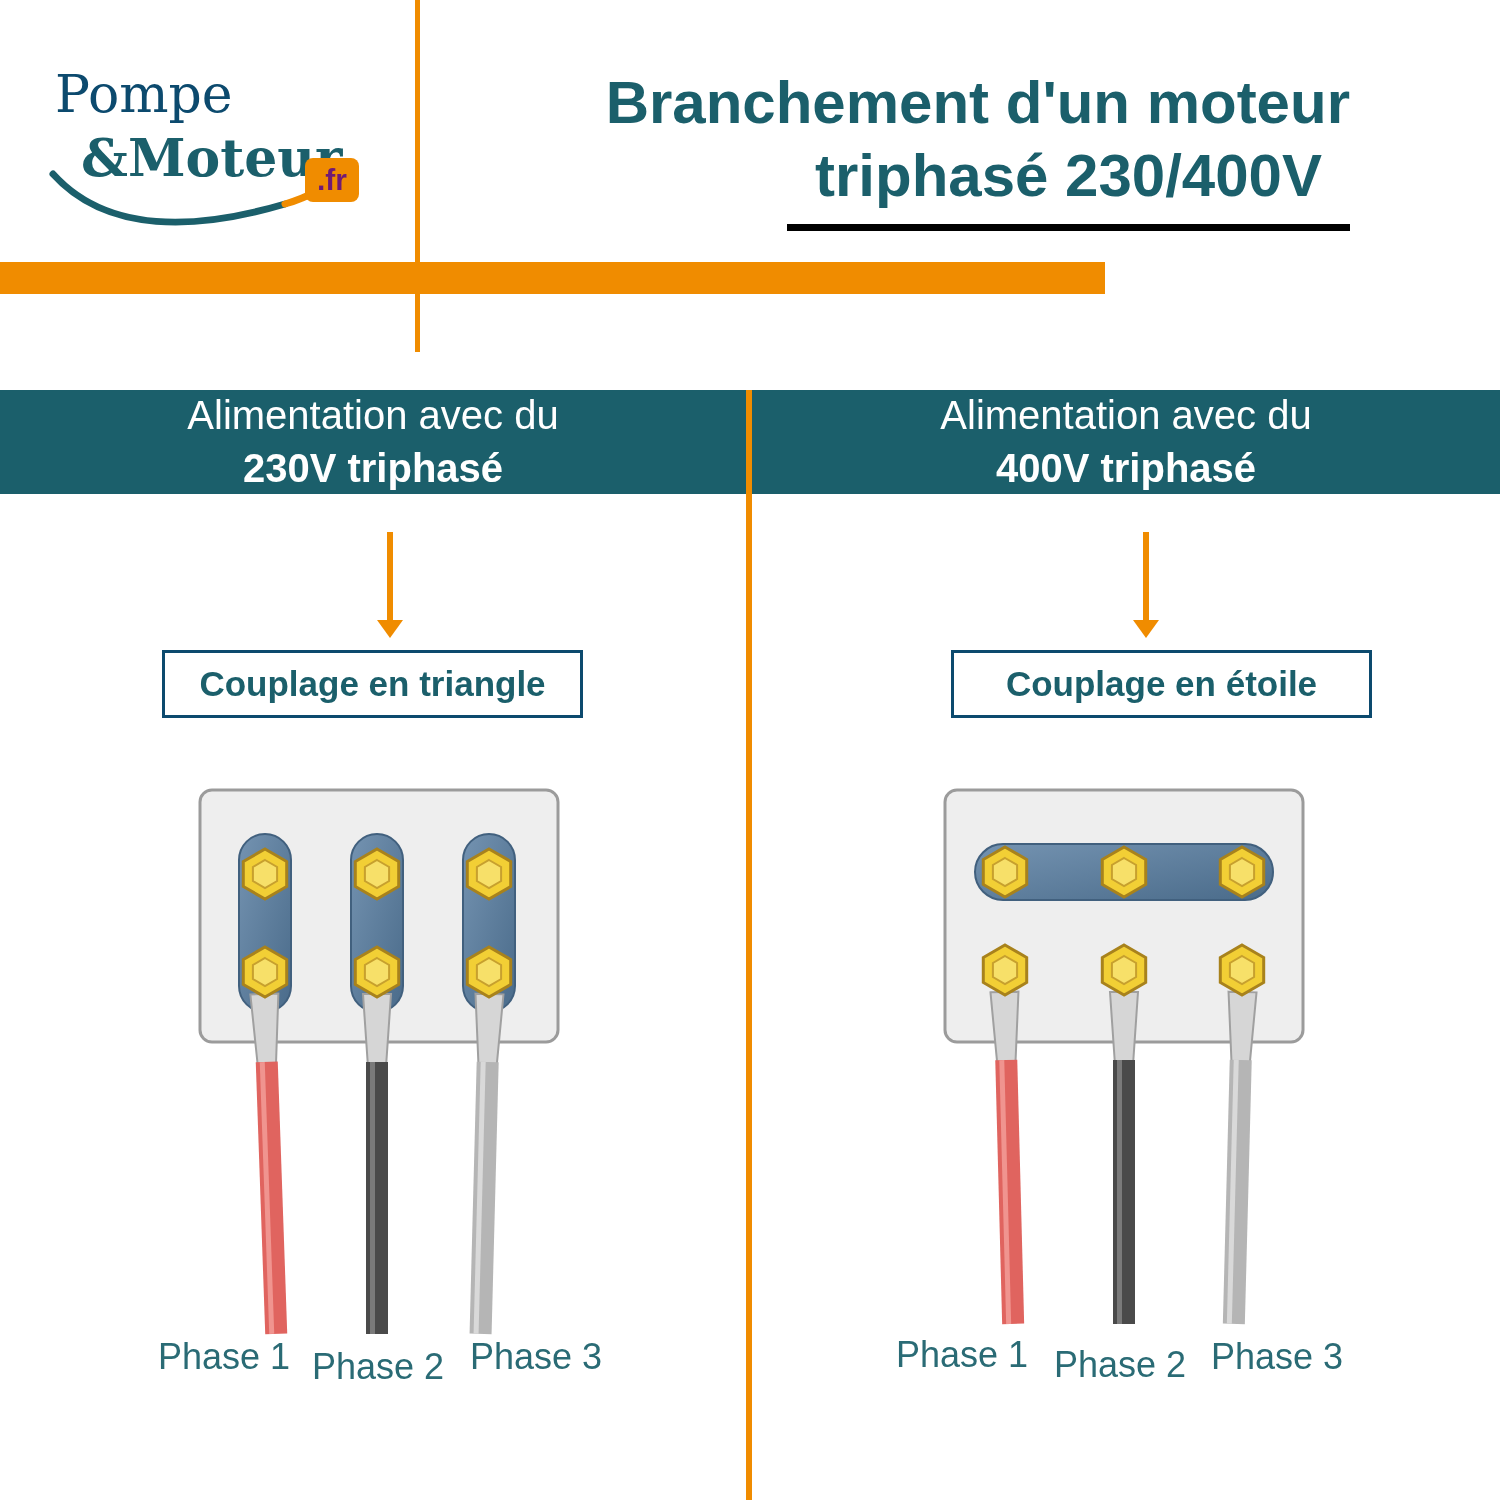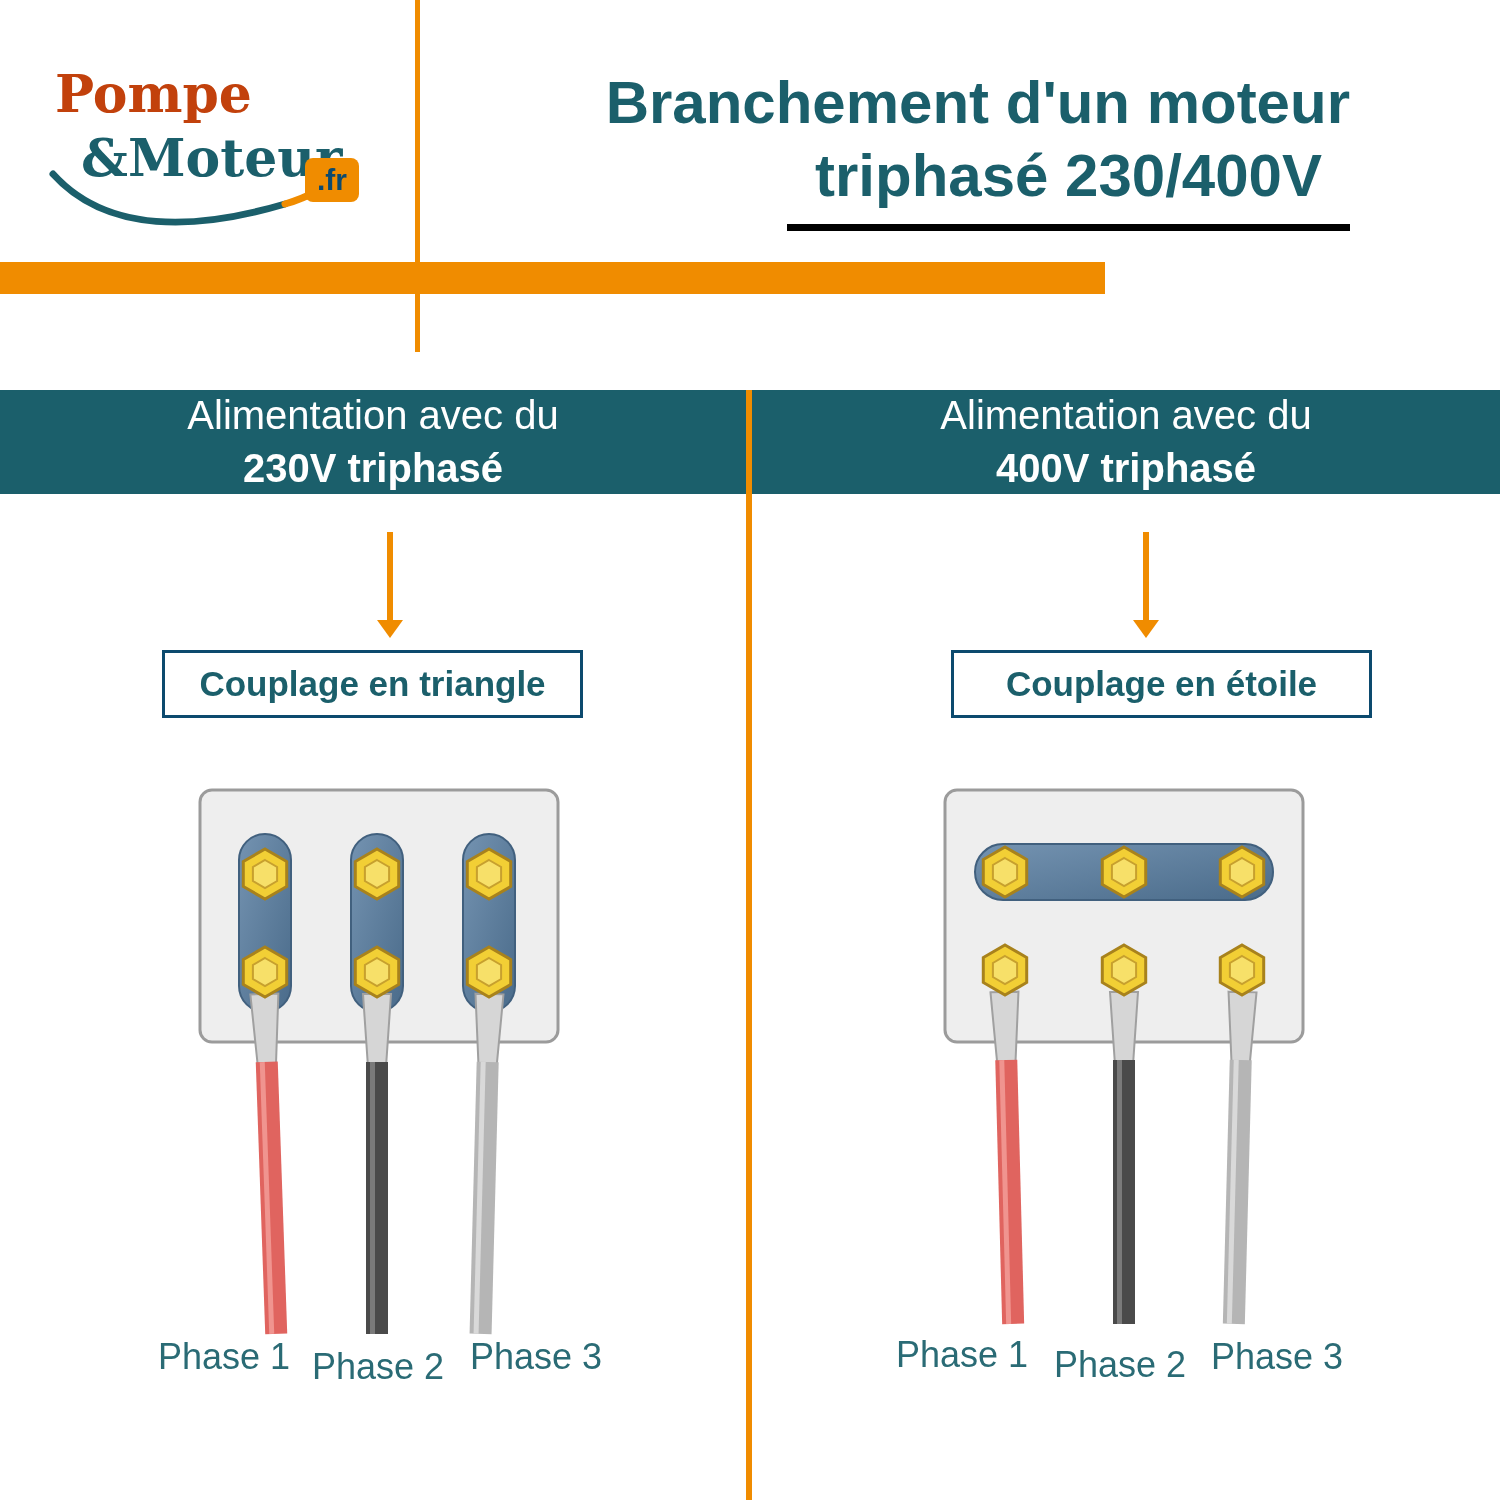--- a/index.html
+++ b/index.html
@@ -4,24 +4,24 @@
 <style>
   html,body{margin:0;padding:0;background:#ffffff;}
   .page{
     position:relative;width:1500px;height:1500px;background:#ffffff;overflow:hidden;
     font-family:"Liberation Sans", sans-serif;
   }
   
   .top-vline{position:absolute;left:415px;top:0;width:5px;height:352px;background:#f08c00;}
   
   .logo{position:absolute;left:55px;top:68px;width:330px;height:160px;}
-  .logo-word1{font-family:"DejaVu Serif", serif;font-weight:700;font-size:52px;color:#c2410c;line-height:1;}
+  .logo-word1{font-family:"DejaVu Serif", serif;font-weight:400;font-size:52px;color:#0c4a6e;line-height:1;}
   .logo-word2{font-family:"DejaVu Serif", serif;font-weight:700;font-size:52px;color:#1b5f6b;line-height:1;margin-top:12px;margin-left:26px;}
   .logo-word2 .amp{color:#1b5f6b;}
-  .logo-fr{position:absolute;left:250px;top:90px;background:#f08c00;color:#0c4a6e;font-weight:700;
+  .logo-fr{position:absolute;left:250px;top:90px;background:#f08c00;color:#701a75;font-weight:700;
     font-size:30px;padding:5px 12px;border-radius:8px;}
   .logo-swoosh{position:absolute;left:-8px;top:96px;}
   
   .title{position:absolute;left:450px;top:66px;width:900px;text-align:right;color:#1b5f6b;
     font-weight:700;font-size:60px;line-height:1.22;}
   .title .t2{display:inline-block;border-bottom:7px solid #000000;padding:0 28px 12px 28px;}
   
   .orange-bar{position:absolute;left:0;top:262px;width:1105px;height:32px;background:#f08c00;}
   
   .divider-v{position:absolute;left:746px;top:390px;width:6px;height:1110px;background:#f08c00;}

